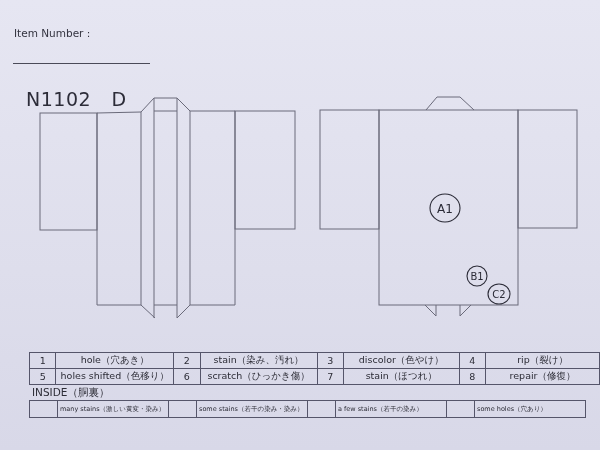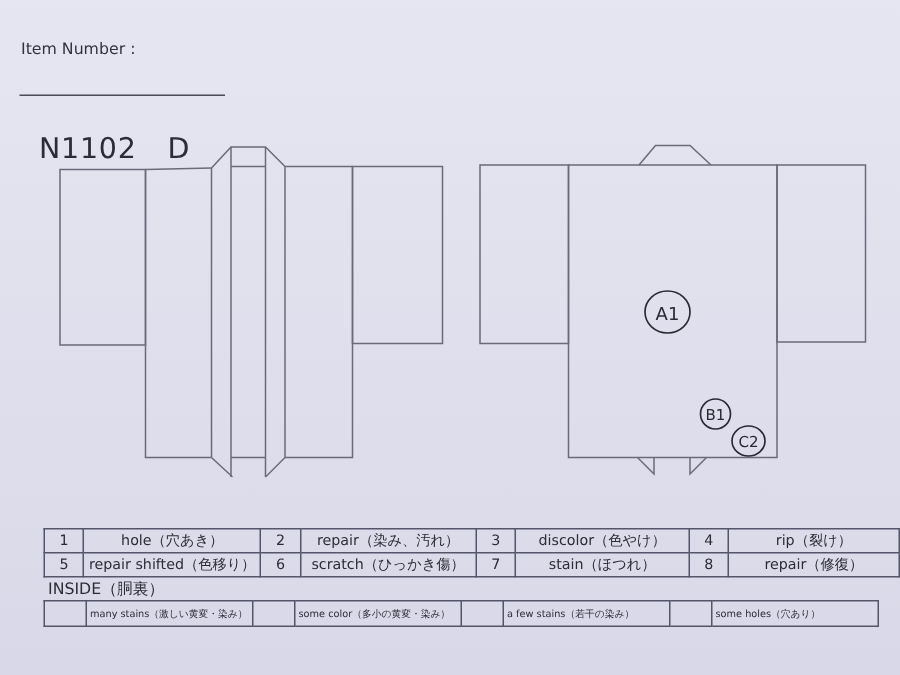--- a/index.html
+++ b/index.html
@@ -110,48 +110,48 @@
       </g>
     </g>
   </svg>
 
   <table class="legend">
     <tbody>
         <tr>
       <td class="num">1</td>
       <td class="lbl">hole（穴あき）</td>
       <td class="num">2</td>
-      <td class="lbl">repair（染み、汚れ）</td>
+      <td class="lbl">stain（染み、汚れ）</td>
       <td class="num">3</td>
       <td class="lbl">discolor（色やけ）</td>
       <td class="num">4</td>
       <td class="lbl">rip（裂け）</td>
     </tr>
     <tr>
       <td class="num">5</td>
-      <td class="lbl">repair shifted（色移り）</td>
+      <td class="lbl">holes shifted（色移り）</td>
       <td class="num">6</td>
       <td class="lbl">scratch（ひっかき傷）</td>
       <td class="num">7</td>
       <td class="lbl">stain（ほつれ）</td>
       <td class="num">8</td>
       <td class="lbl">repair（修復）</td>
     </tr>
   </tbody>
     </table>
 
   <div class="inside-label">INSIDE（胴裏）</div>
 
   <table class="inside">
     <tbody>
         <tr>
       <td class="box"></td>
       <td class="txt left">many stains（激しい黄変・染み）</td>
       <td class="box"></td>
-      <td class="txt left">some color（多小の黄変・染み）</td>
+      <td class="txt left">some stains（若干の染み・染み）</td>
       <td class="box"></td>
       <td class="txt">a few stains（若干の染み）</td>
       <td class="box"></td>
       <td class="txt">some holes（穴あり）</td>
     </tr>
   </tbody>
     </table>
 
 </div>
 

